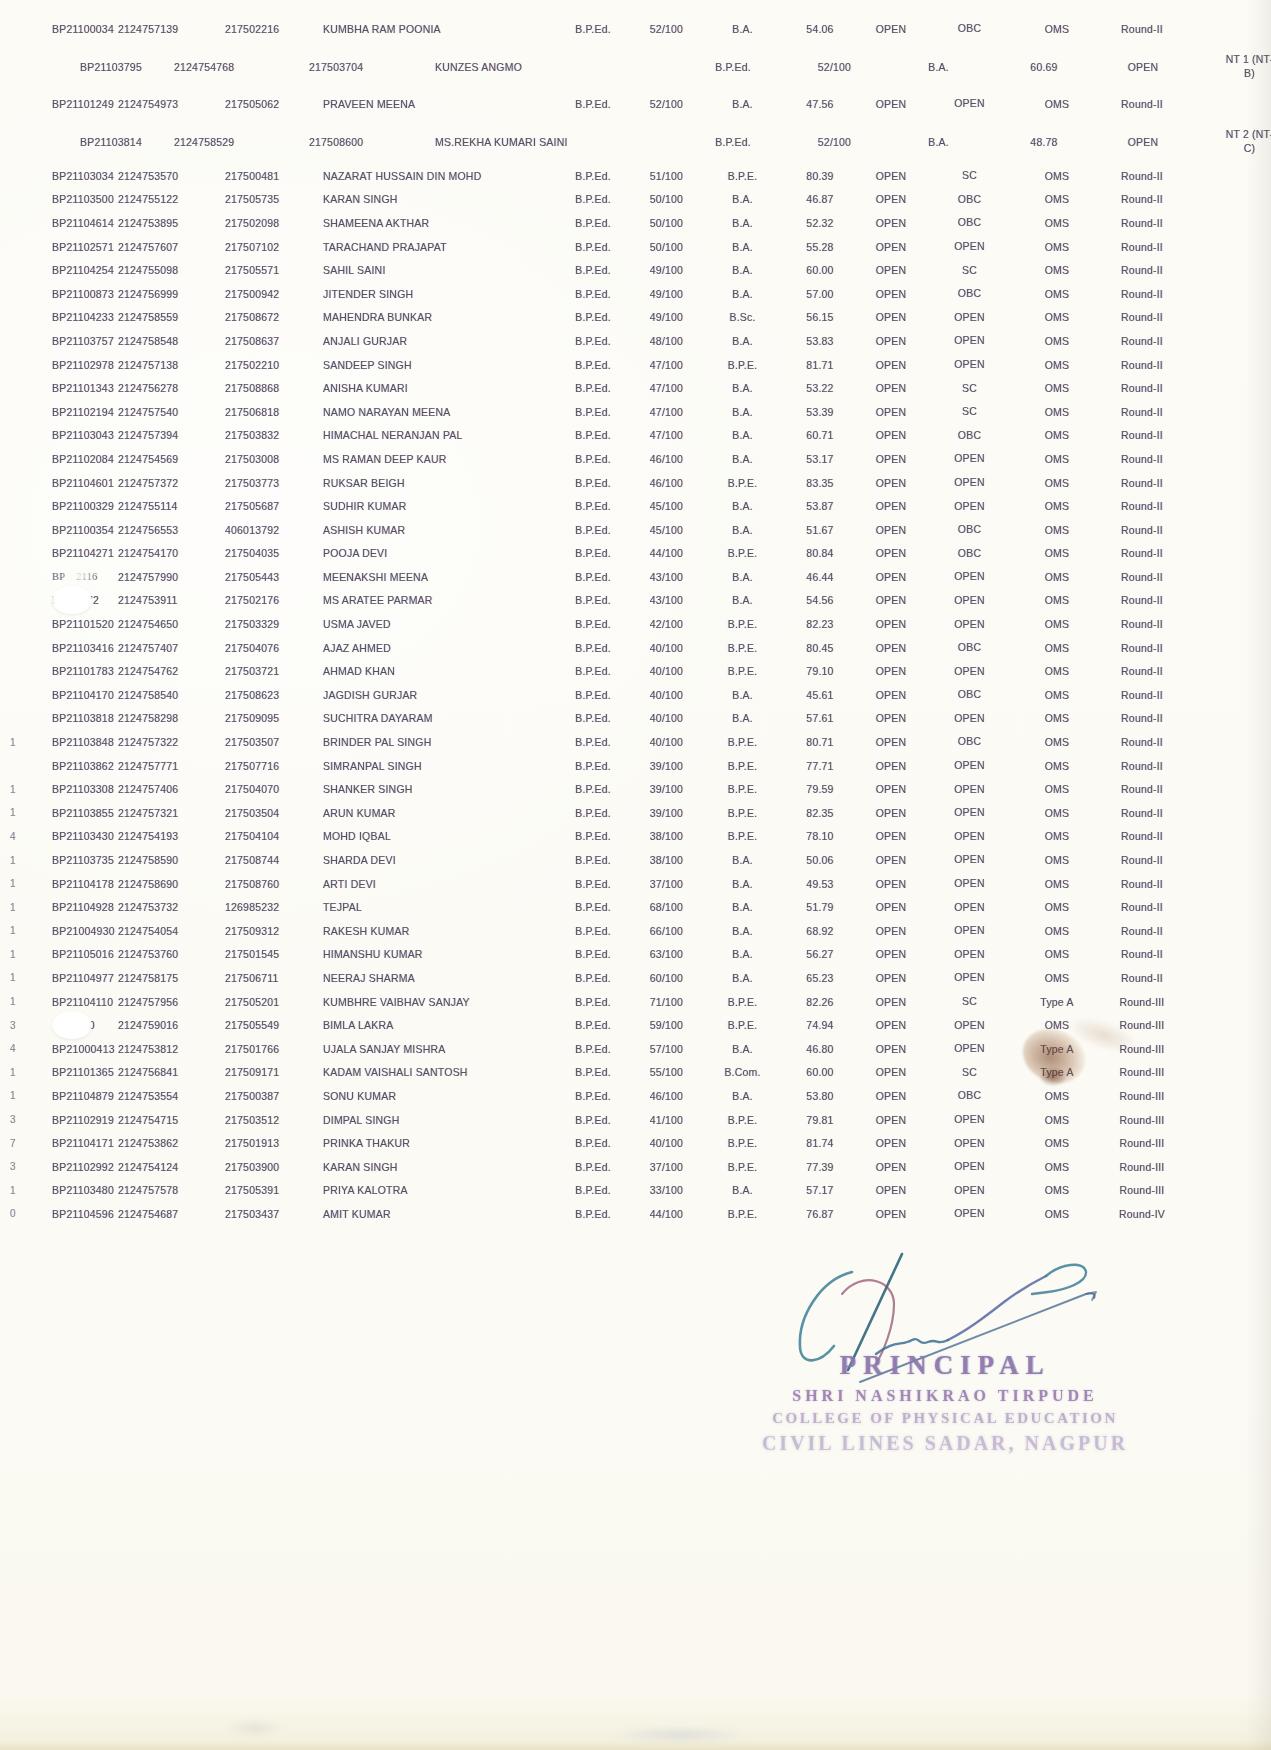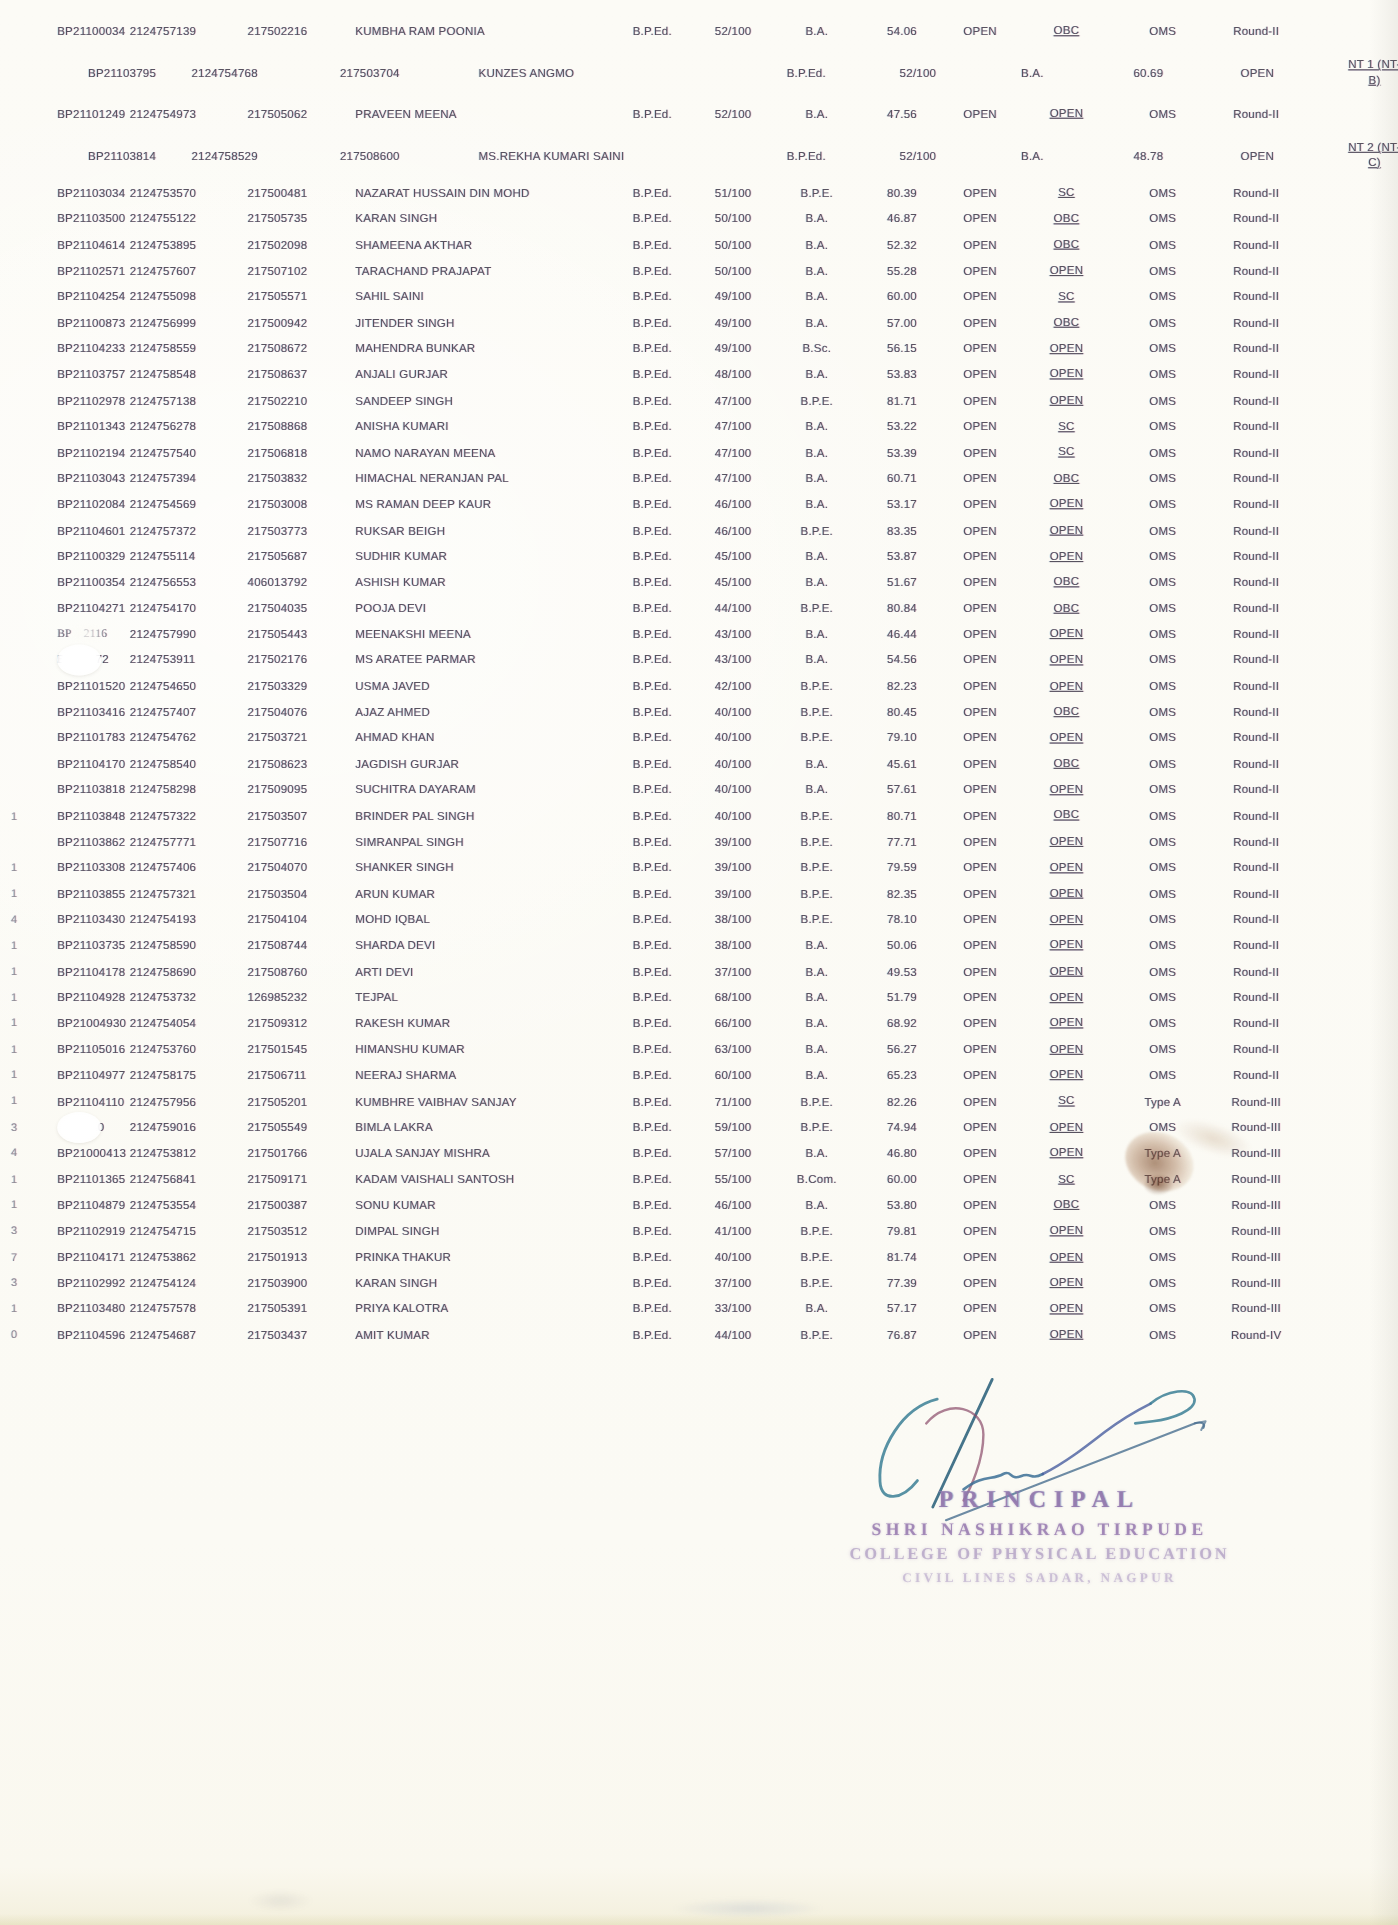--- a/index.html
+++ b/index.html
@@ -29,21 +29,21 @@
   .row{display:grid;align-items:center;height:23.6px;
     grid-template-columns:44px 66px 107px 98px 235px 70px 77px 75px 80px 62px 95px 80px 90px;}
   .row.tall{height:45px;gap:28px;}
   .row.first{height:30px;}
   .cell{white-space:nowrap;overflow:visible;
     text-shadow:0.6px 0 0 rgba(185,60,125,0.28), -0.6px 0 0 rgba(55,140,190,0.28);}
   .c-s{color:#6a6572;font-size:10px;padding-left:2px;opacity:0.75;}
   .c-app,.c-roll,.c-en,.c-name{text-align:left;}
   .c-app{white-space:pre;position:relative;}
   .c-c,.c-m,.c-d,.c-p,.c-cat,.c-sub,.c-mo,.c-r{text-align:center;}
-  .c-sub{white-space:pre-line;line-height:1.25;text-decoration:underline;}
+  .c-sub{white-space:pre-line;line-height:1.25;}
   .c-mo{position:relative;}
   
   .c-app.blob::before{content:"";position:absolute;left:0px;top:-8px;width:40px;height:28px;
     background:radial-gradient(ellipse at center,#ffffff 55%, rgba(255,255,255,0.85) 75%, rgba(255,255,255,0) 100%);
     border-radius:50%;box-shadow:0 1px 3px rgba(90,85,70,0.12);}
   .c-app.smudge{opacity:0.8;font-family:Liberation Serif, serif;}
   .c-app.smudge::before{content:"";position:absolute;left:10px;top:-4px;width:34px;height:18px;
     background:radial-gradient(ellipse at center, rgba(252,251,246,0.9), rgba(252,251,246,0) 80%);}
   
   .stain{position:absolute;pointer-events:none;}
@@ -51,27 +51,27 @@
     background:radial-gradient(ellipse at 45% 55%, rgba(110,55,18,0.55) 0%, rgba(140,80,35,0.35) 40%, rgba(170,120,60,0.12) 70%, rgba(170,120,60,0) 100%);
     filter:blur(1px);}
   .stain-b{left:1068px;top:1022px;width:70px;height:26px;transform:rotate(18deg);border-radius:50%;
     background:radial-gradient(ellipse at center, rgba(150,100,50,0.20), rgba(150,100,50,0) 75%);filter:blur(2px);}
   .stain-c{left:1040px;top:1068px;width:26px;height:18px;border-radius:50%;
     background:radial-gradient(ellipse at center, rgba(90,40,12,0.5), rgba(90,40,12,0) 80%);filter:blur(1px);}
 
   
   .stamp{position:absolute;left:735px;top:1350px;width:420px;text-align:center;
     font-family:"Liberation Serif", serif;font-weight:bold;}
-  .stamp .l1{font-size:22px;letter-spacing:7px;color:rgba(146,115,170,0.85);
+  .stamp .l1{font-size:27px;letter-spacing:7px;color:rgba(146,115,170,0.85);
     text-shadow:1px 0 0 rgba(90,140,190,0.35), 0 0 2px rgba(146,115,170,0.45);}
   .stamp .l2{font-size:16px;letter-spacing:4px;margin-top:6px;color:rgba(140,108,168,0.72);
     text-shadow:0 0 2px rgba(140,108,168,0.4);}
   .stamp .l3{font-size:15px;letter-spacing:2.5px;margin-top:5px;color:rgba(150,125,178,0.50);
     text-shadow:0 0 3px rgba(150,125,178,0.35);filter:blur(0.3px);}
-  .stamp .l4{font-size:12px;letter-spacing:3px;margin-top:5px;color:rgba(152,130,182,0.40);
+  .stamp .l4{font-size:20px;letter-spacing:3px;margin-top:5px;color:rgba(152,130,182,0.40);
     text-shadow:0 0 3px rgba(152,130,182,0.3);filter:blur(0.4px);}
   .sig{position:absolute;left:790px;top:1242px;width:330px;height:150px;}
 </style>
 </head>
 <body>
 
 <div class="page">
 
   <div class="table" id="table">
       <div class="row first">

